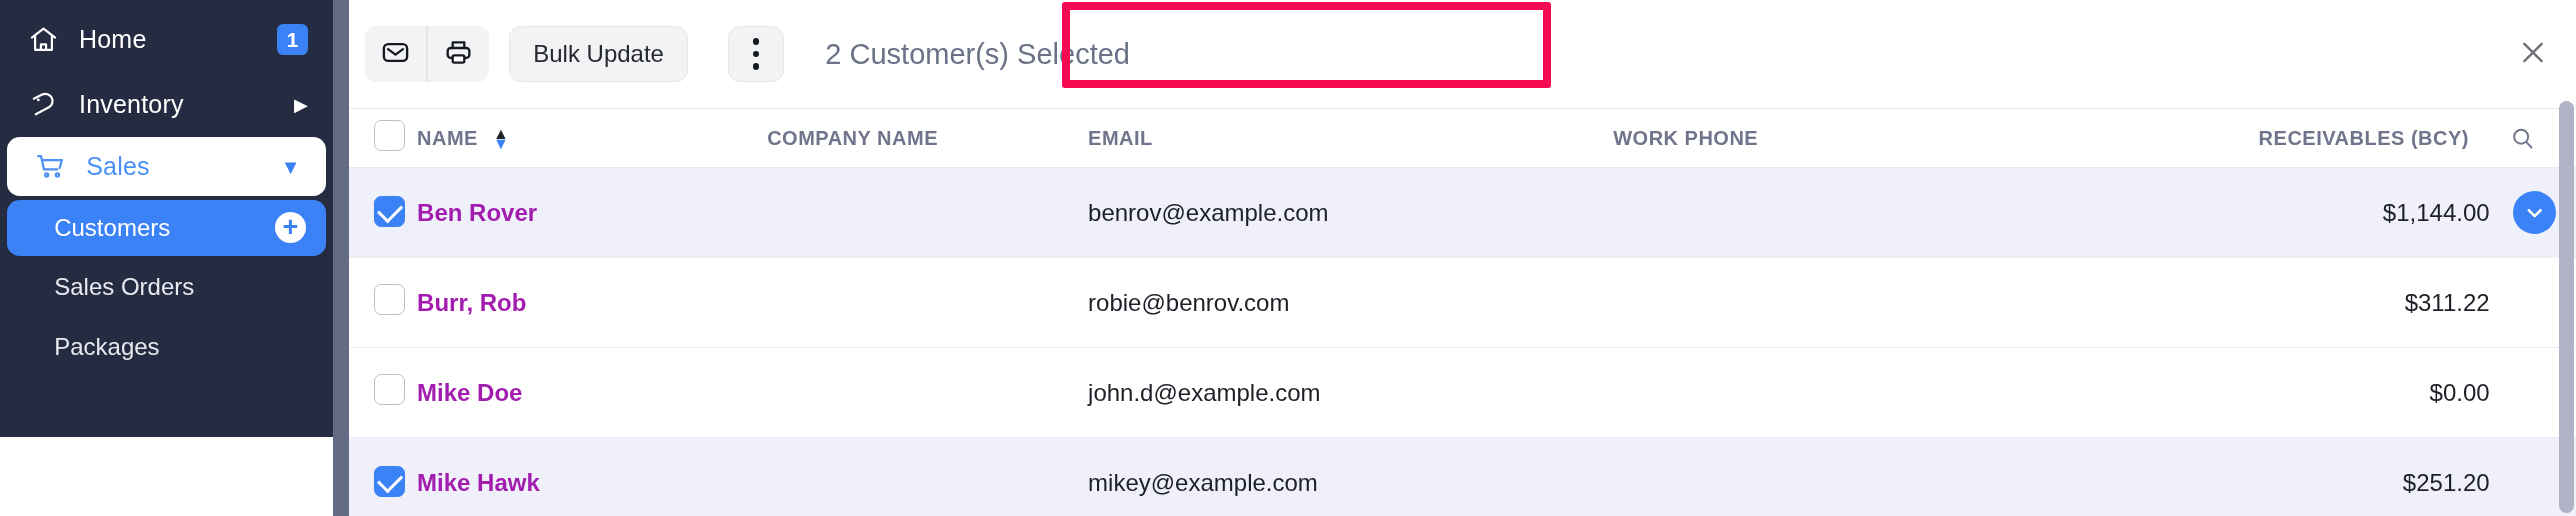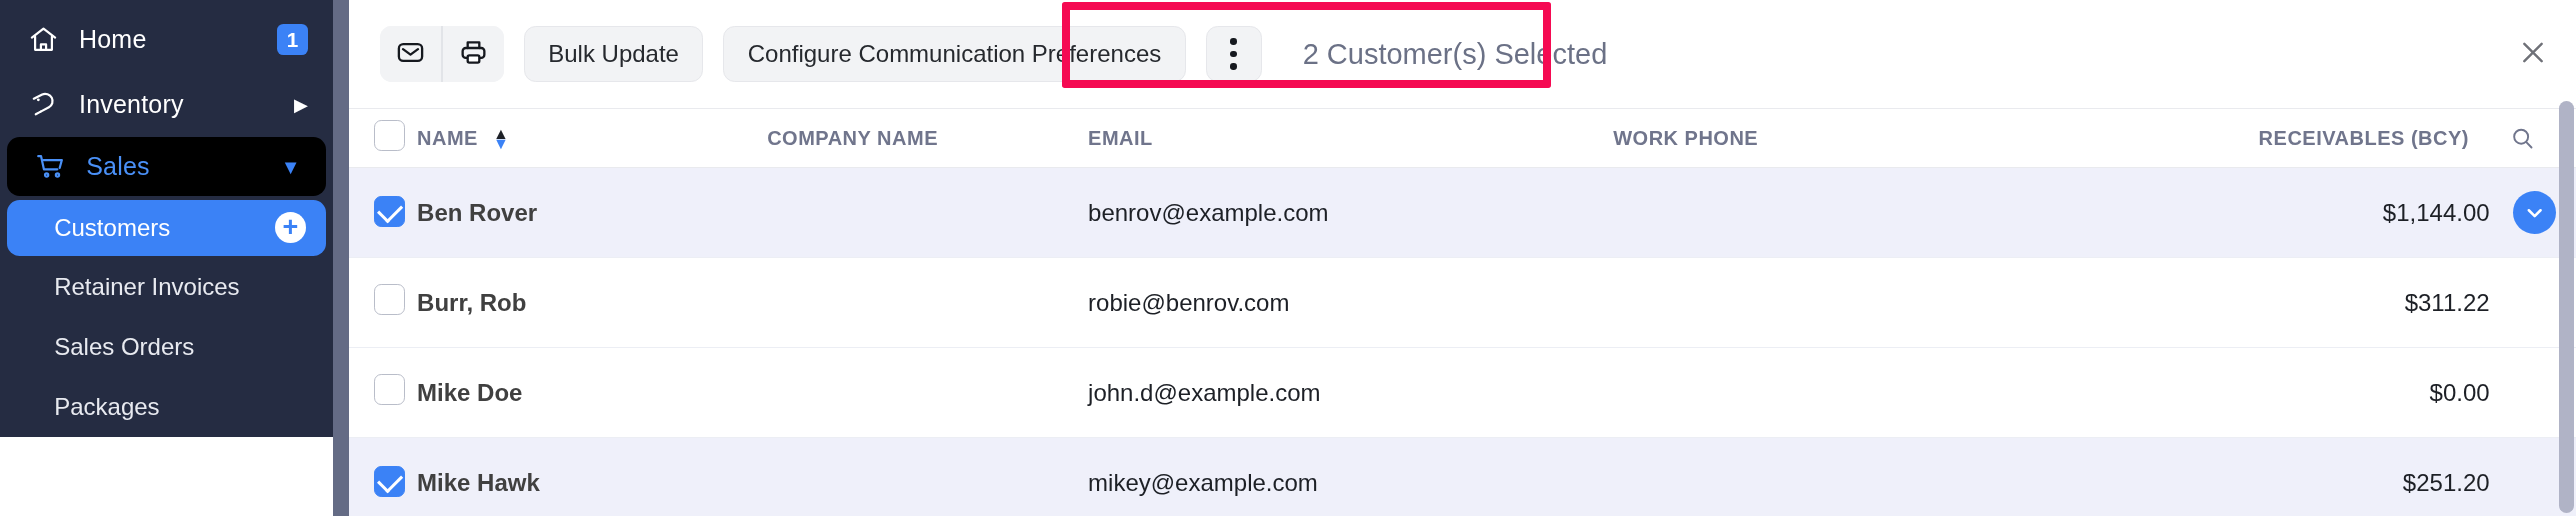--- a/index.html
+++ b/index.html
@@ -42,21 +42,21 @@
     font-size: 20.7px; font-weight: bold;
     border-radius: 6.3px;
     min-width: 31px; height: 31px;
     display:flex; align-items:center; justify-content:center;
     padding: 0 7.2px;
   }
   .caret-right { color:#ffffff; font-size: 18px; line-height:1; }
   .caret-down  { color:#3b82f6; font-size: 20px; line-height:1; }
 
   .nav-item.expanded {
-    background: #000000;
+    background: #ffffff;
     border-radius: 12.6px;
     margin: 0 7.2px;
     height: 59px;
     width: calc(100% - 14.4px);
   }
   .nav-item.expanded .lbl { color: #4a90f7; }
 
   .subnav { padding: 0; }
   .sub-item {
     display: flex; align-items: center;
@@ -93,21 +93,21 @@
     background: #ffffff;
     margin-left: 16px;
     height: 516px;
     overflow: hidden;
   }
 
   
   .toolbar {
     height: 108px;
     display: flex; align-items: center;
-    padding: 0 20px 0 31px;
+    padding: 0 20px 0 16px;
     background: #ffffff;
     position: relative;
   }
   .btn-group {
     display: flex; align-items: center;
     background: #f2f3f5;
     border-radius: 11.7px;
     height: 56px;
     overflow: hidden;
   }
@@ -181,21 +181,21 @@
   tbody td { font-size: 24px; color: #1d2026; vertical-align: middle; }
 
   .c-check { width: 63px; padding-left: 25px !important; }
   .c-name  { width: 324px; }
   .c-comp  { width: 297px; }
   .c-email { width: 486px; }
   .c-phone { width: 414px; }
   .c-recv  { width: 378px; }
   .c-srch  { width: 99px; }
 
-  .cust-link { color: #404040; font-weight: bold; }
+  .cust-link { color: #a21caf; font-weight: bold; }
   thead .amount-h { text-align: right; }
 
   .chk {
     width: 31px; height: 31px;
     border: 1.8px solid #b9bdc9;
     border-radius: 7.2px;
     background: #ffffff;
     display: inline-flex; align-items:center; justify-content:center;
   }
   .chk.on { background: #3b82f6; border-color: #3b82f6; }
@@ -276,23 +276,20 @@
         </svg>
       </span>
       <span class="lbl">Sales</span>
       <span class="caret-down">▼</span>
     </div>
 
     <div class="subnav">
       <div class="sub-item active">
         <span class="lbl">Customers</span>
         <span class="plus-circle">+</span>
-      </div>
-      <div class="sub-item">
-        <span class="lbl">Retainer Invoices</span>
       </div>
       <div class="sub-item">
         <span class="lbl">Sales Orders</span>
       </div>
       <div class="sub-item">
         <span class="lbl">Packages</span>
       </div>
     </div>
   </nav>
 
@@ -322,21 +319,20 @@
           </span>
         </div>
       </div>
 
       <div class="tool-gap"></div>
 
       <div class="btn">Bulk Update</div>
 
       <div class="tool-gap"></div>
 
-      <div class="btn">Configure Communication Preferences</div>
 
       <div class="tool-gap"></div>
 
       <div class="kebab">
         <i></i>
         <i></i>
         <i></i>
       </div>
 
       <div class="selected-count">2 Customer(s) Selected</div>

